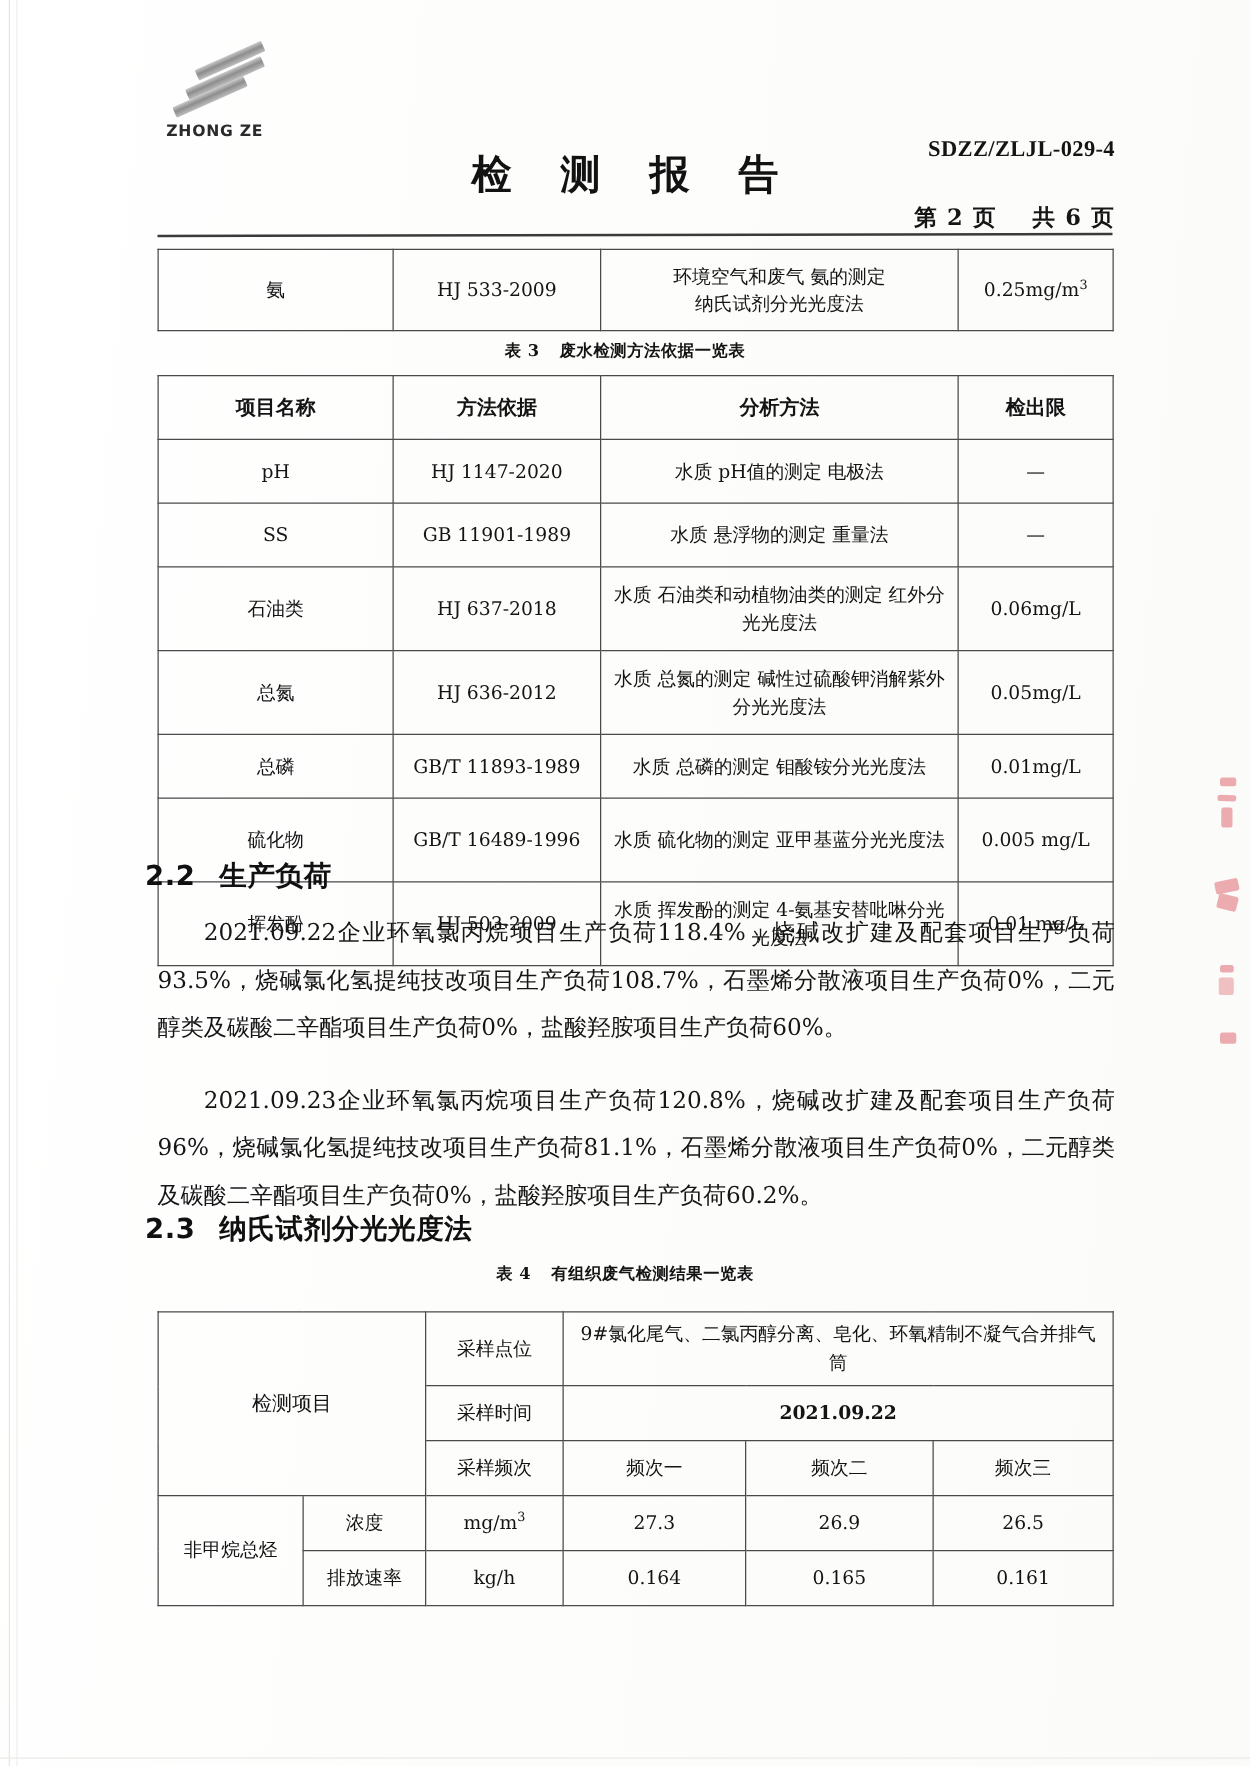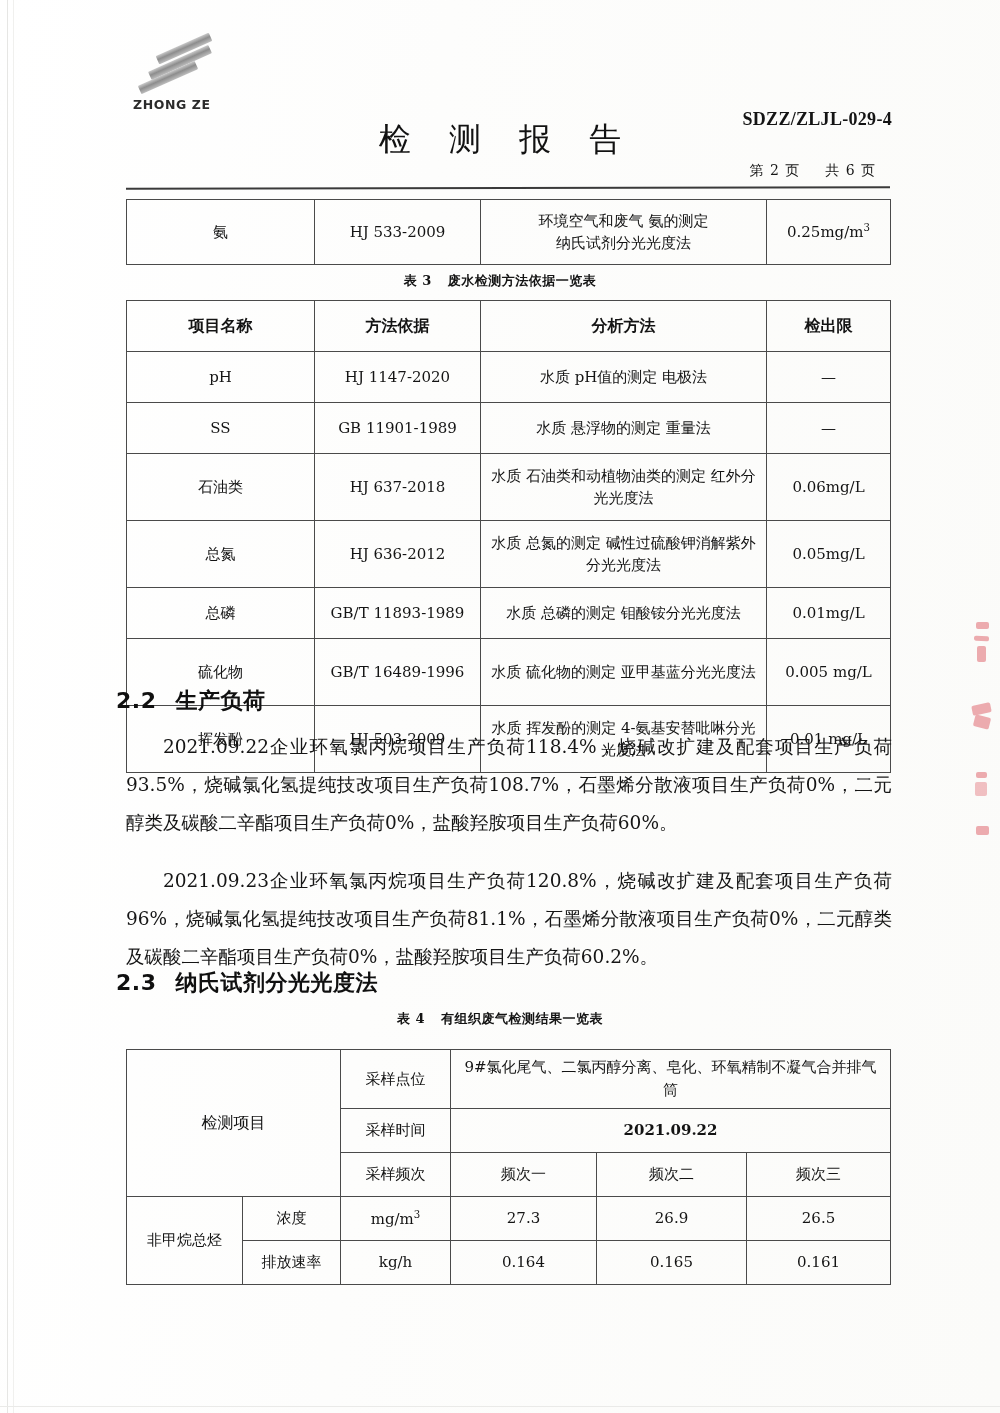--- a/index.html
+++ b/index.html
@@ -48,30 +48,30 @@
   }
 
   .doc-code{
     position:absolute;right:108px;top:109px;
     font-family:"Liberation Serif","DejaVu Serif",serif;
     font-size:18px;font-weight:700;letter-spacing:.3px;color:#141414;
   }
   .report-title{
     position:absolute;left:0;right:0;top:118px;
     text-align:center;
-    font-size:32px;font-weight:400;letter-spacing:14px;
+    font-size:32px;font-weight:700;letter-spacing:14px;
     text-indent:14px;color:#121212;
   }
   .report-no{
     position:absolute;left:126px;top:152px;
     font-size:19px;font-weight:700;color:#151515;letter-spacing:.5px;
   }
   .page-no{
-    position:absolute;right:124px;top:162px;
-    font-size:14px;font-weight:400;color:#151515;letter-spacing:1px;
+    position:absolute;right:108px;top:162px;
+    font-size:18px;font-weight:700;color:#151515;letter-spacing:1px;
   }
   .head-rule{
     position:absolute;left:126px;top:187px;width:764px;height:2px;
     background:#3a3a3a;transform:rotate(-0.12deg);
   }
 
   
   table{
     border-collapse:collapse;
     table-layout:fixed;

